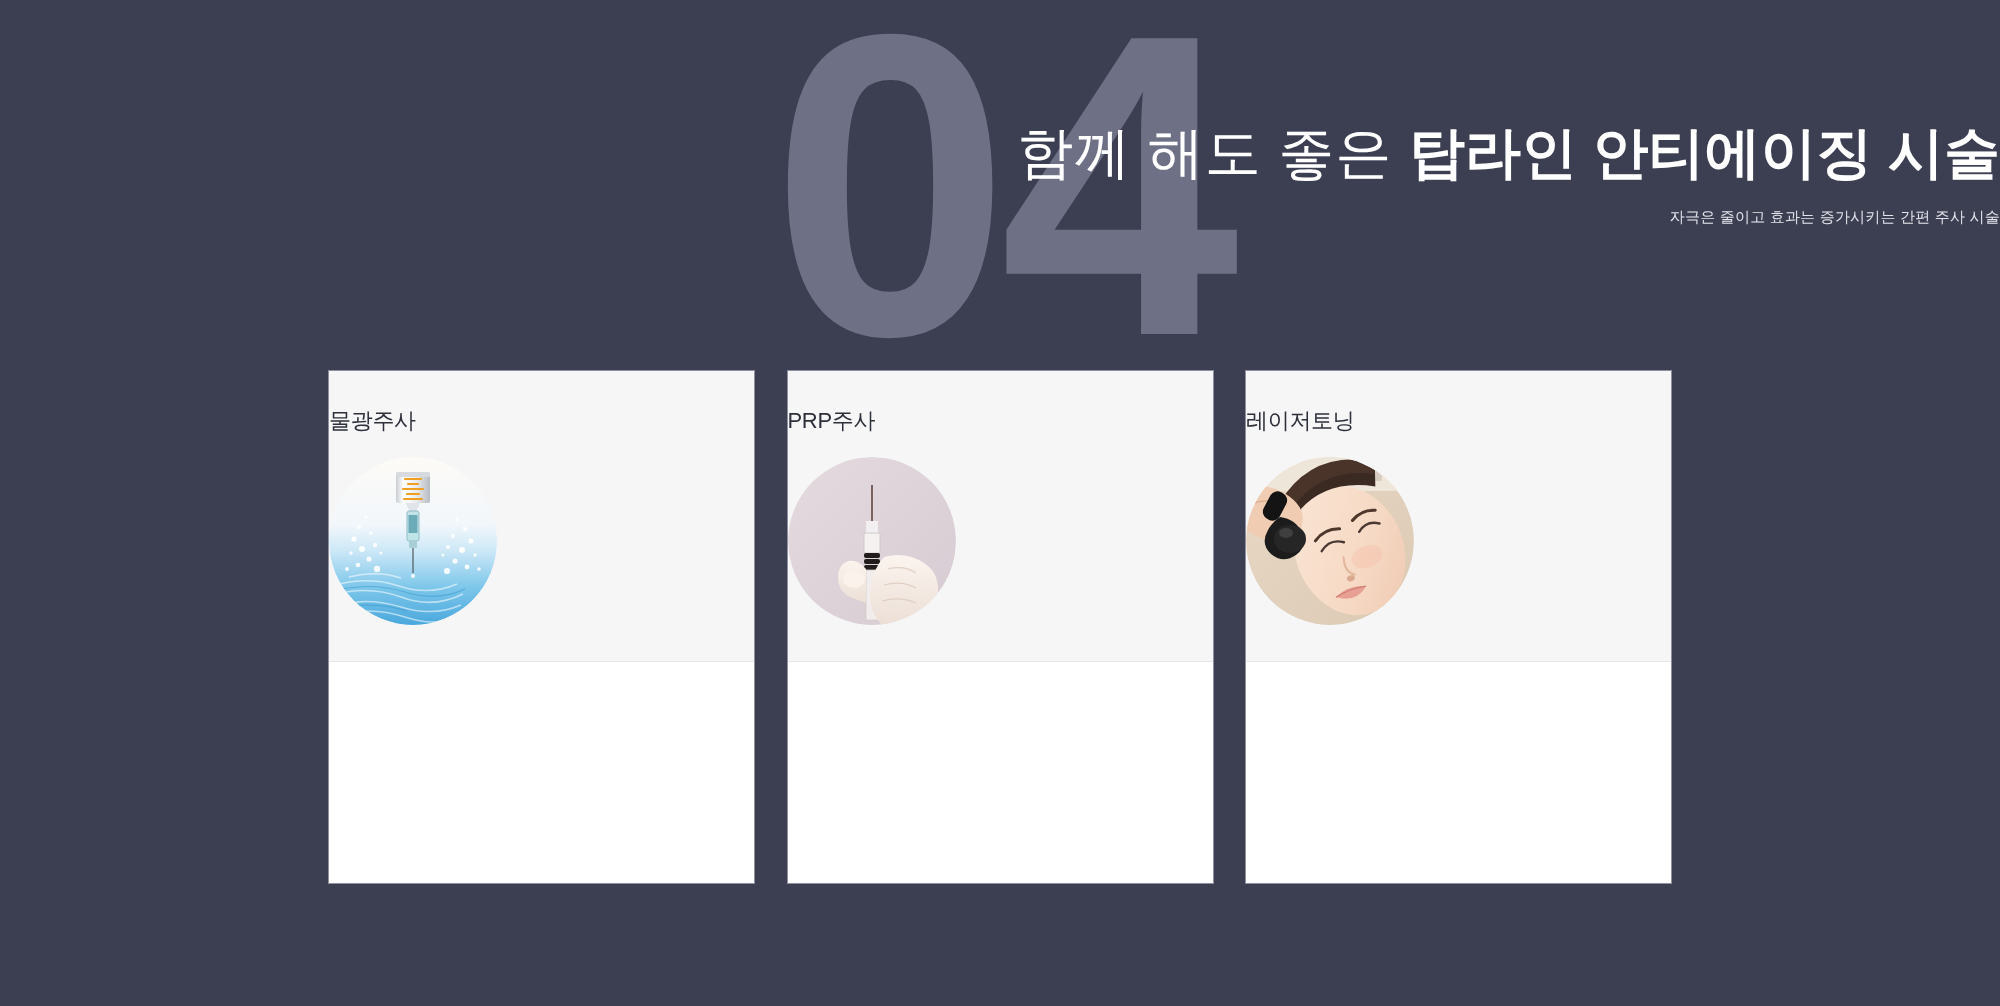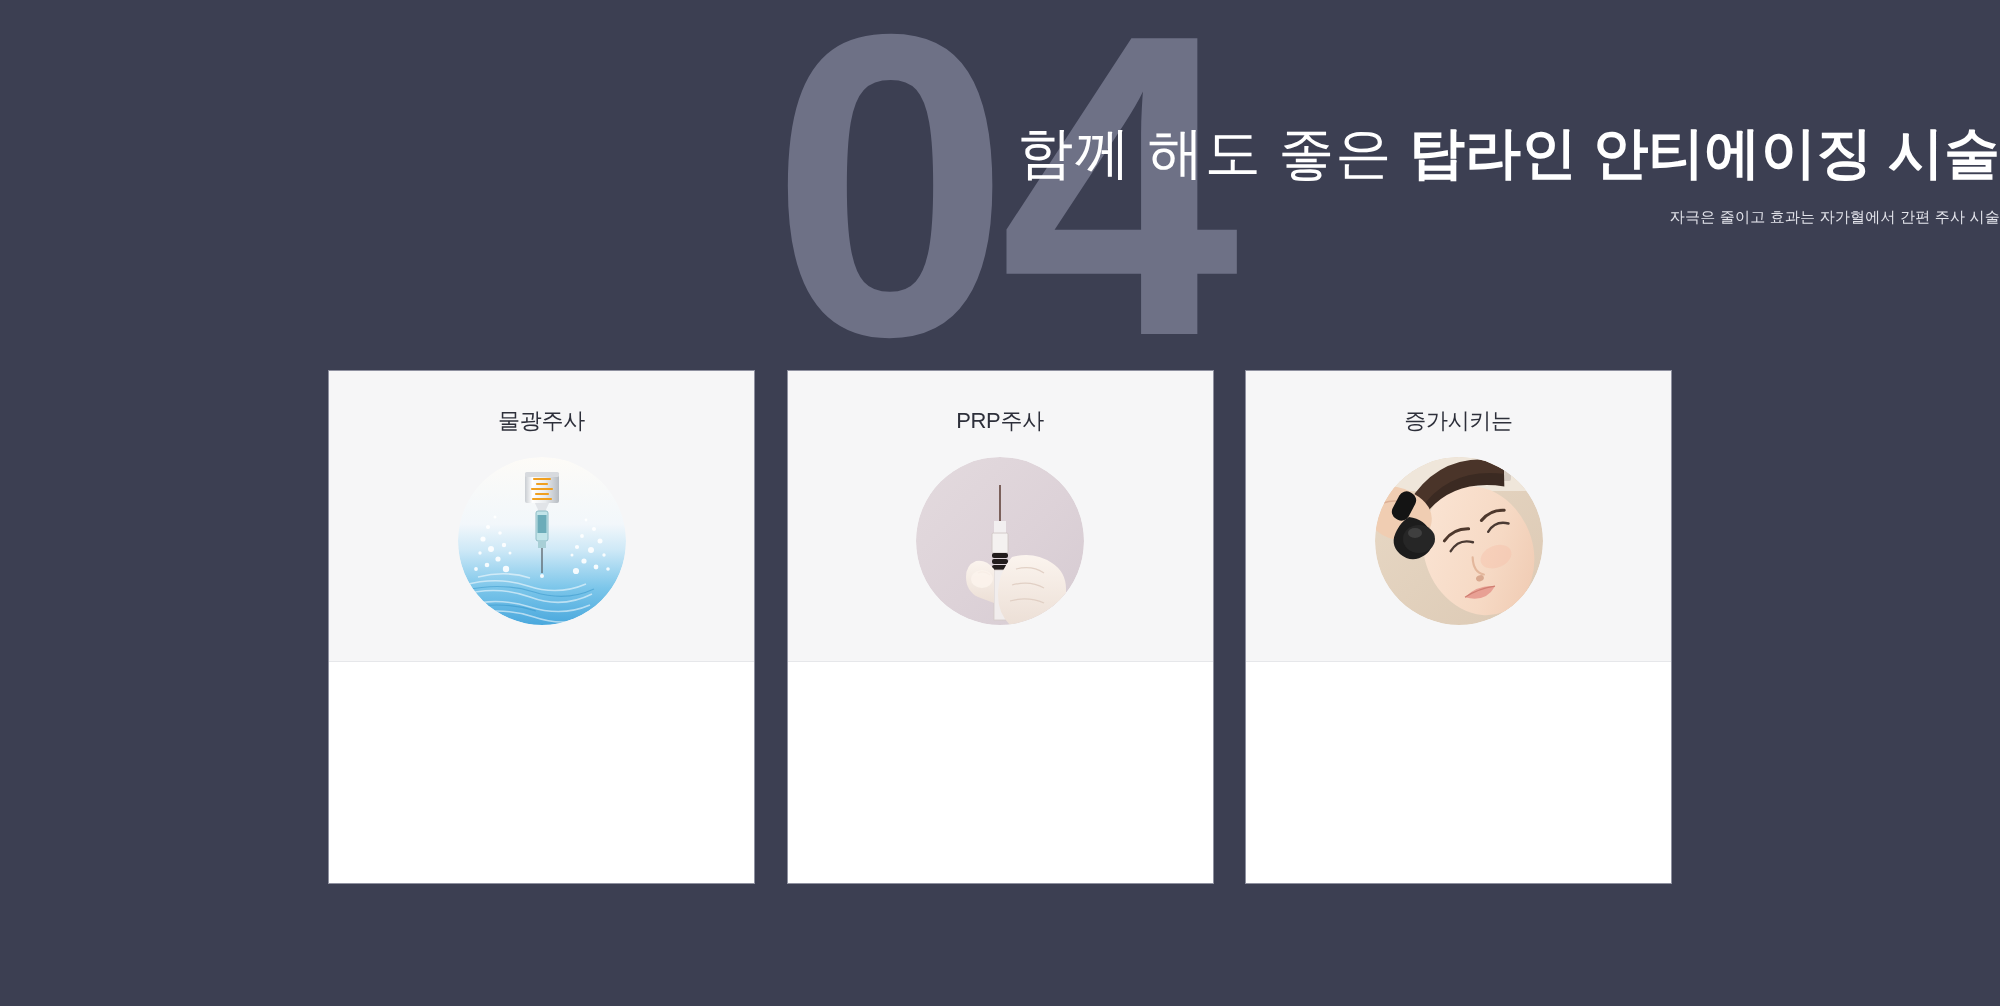--- a/index.html
+++ b/index.html
@@ -80,21 +80,21 @@
     display:flex;
     flex-direction:column;
     box-shadow:0 0 0 1px rgba(210,212,222,.55);
   }
   .card-top {
     background:#f6f6f7;
     height:291px;
     border-bottom:1px solid #e6e7ea;
     display:flex;
     flex-direction:column;
-    align-items:center;
+    align-items:flex-start;
     padding-top:35px;
   }
   .card-title {
     font-size:22px;
     font-weight:400;
     color:#2d2f3a;
     letter-spacing:-0.3px;
   }
   .thumb {
     margin-top:21px;
@@ -122,21 +122,21 @@
 </style>
 </head>
 <body>
 
 <div class="watermark">04</div>
 
 <div class="header">
   <div class="title-line">
     <span class="title-light">함께 해도 좋은 </span><span class="title-bold">탑라인 안티에이징 시술</span>
   </div>
-  <div class="sub-line">자극은 줄이고 효과는 자가혈에서 간편 주사 시술</div>
+  <div class="sub-line">자극은 줄이고 효과는 증가시키는 간편 주사 시술</div>
 </div>
 
 <div class="cards">
 
   <div class="card">
     <div class="card-top">
       <div class="card-title">물광주사</div>
       <div class="thumb">
         <svg viewBox="0 0 168 168">
           <defs>
@@ -276,21 +276,21 @@
 
             <ellipse cx="66" cy="122" rx="11" ry="9" fill="#fbf3ec" opacity=".85"></ellipse>
           </g>
         </svg>
       </div>
     </div>
   </div>
 
   <div class="card">
     <div class="card-top">
-      <div class="card-title">증가시키는</div>
+      <div class="card-title">레이저토닝</div>
       <div class="thumb">
         <svg viewBox="0 0 168 168">
           <defs>
             <linearGradient id="bg3" x1="0" y1="0" x2="1" y2="1">
               <stop offset="0%" stop-color="#e8d9c6"></stop>
               <stop offset="100%" stop-color="#dcc9b4"></stop>
             </linearGradient>
             <linearGradient id="skin3" x1="0" y1="0" x2="1" y2="1">
               <stop offset="0%" stop-color="#fbe6d6"></stop>
               <stop offset="60%" stop-color="#f6d9c4"></stop>

